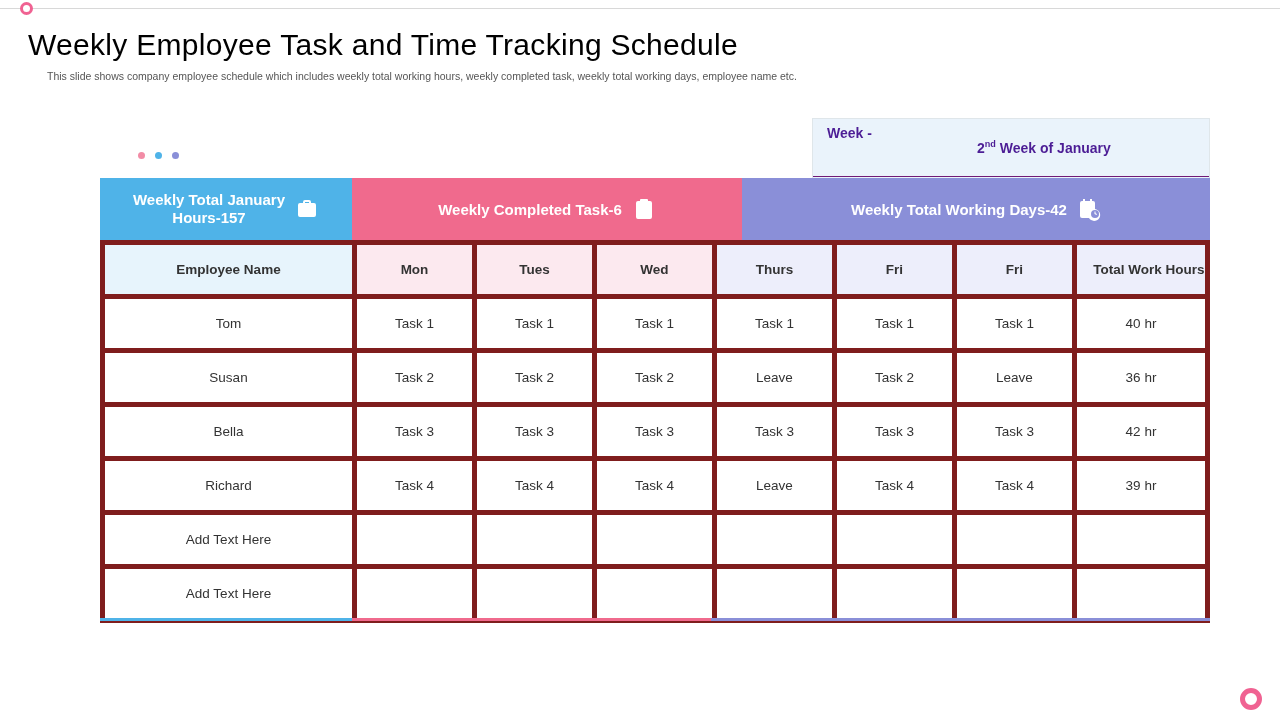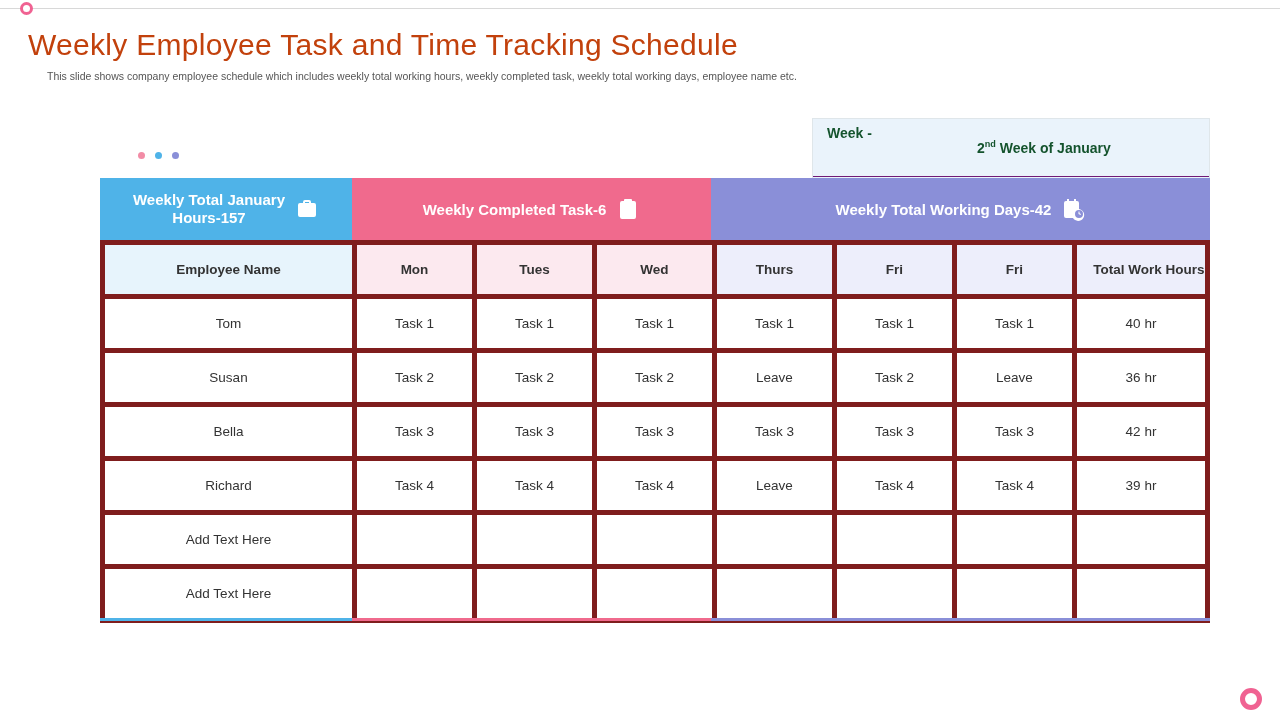--- a/index.html
+++ b/index.html
@@ -3,43 +3,43 @@
 <meta charset="utf-8">
 <style>
   * { box-sizing: border-box; margin: 0; padding: 0; }
   html, body { width: 1280px; height: 720px; font-family: "Segoe UI", Arial, sans-serif; background: #fff; overflow: hidden; }
   body { position: relative; }
 
   .topline { position: absolute; top: 8px; left: 0; right: 0; height: 1px; background: #d8d8d8; }
   .top-dot { position: absolute; top: 2px; left: 20px; width: 13px; height: 13px; border-radius: 50%; background: #fff; border: 3px solid #f06292; }
   .bot-dot { position: absolute; bottom: 10px; right: 18px; width: 22px; height: 22px; border-radius: 50%; background: #fff; border: 5px solid #f06292; }
 
-  .title { position: absolute; top: 28px; left: 28px; font-size: 30px; font-weight: 400; color: #c2410c; letter-spacing: .3px; }
+  .title { position: absolute; top: 28px; left: 28px; font-size: 30px; font-weight: 400; color: #000000; letter-spacing: .3px; }
   .subtitle { position: absolute; top: 70px; left: 28px; right: 30px; font-size: 10.5px; color: #555; margin-left: 19px; }
 
   
   .dots3 { position: absolute; top: 152px; left: 138px; display: flex; gap: 10px; }
   .dots3 span { width: 7px; height: 7px; border-radius: 50%; display: inline-block; }
   .dots3 .d1 { background: #f28ca6; }
   .dots3 .d2 { background: #4fb3e8; }
   .dots3 .d3 { background: #8a8fd8; }
 
   
   .infobox { position: absolute; top: 118px; right: 70px; width: 398px; border: 1px solid #dfe6ea; }
-  .infobox .row { display: flex; font-size: 14px; font-weight: 700; color: #14532d; background: #eaf3fb; }
+  .infobox .row { display: flex; font-size: 14px; font-weight: 700; color: #4c1d95; background: #eaf3fb; }
   .infobox .row + .row { border-top: 1px solid #701a75; gap: 48px; }
   .infobox .k { width: 160px; padding: 6px 10px 6px 14px; }
   .infobox .v { flex: 1; padding: 20px 4px; }
   .infobox sup { font-size: .65em; vertical-align: super; }
 
   
   .strip { position: absolute; top: 178px; left: 100px; right: 70px; height: 62px; display: flex; }
   .strip .panel { display: flex; align-items: center; justify-content: center; color: #fff; font-weight: 700; font-size: 15px; gap: 10px; }
   .p-blue   { background: #4fb3e8; width: 252px; }
-  .p-pink   { background: #f06a8d; width: 359px; }
+  .p-pink   { background: #f06a8d; width: 390px; }
   .p-purple { background: #8a8fd8; flex: 1; }
   .p-blue .txt { text-align: center; line-height: 1.2; }
   .panel svg { width: 24px; height: 24px; fill: #fff; flex-shrink: 0; }
 
   
   .tbl { position: absolute; top: 240px; left: 100px; right: 70px; border-collapse: collapse; table-layout: fixed; width: 1110px; }
   .tbl th, .tbl td { border: 5px solid #7f1d1d; text-align: center; font-size: 13.5px; color: #333; }
   .tbl th { height: 54px; font-weight: 700; }
   .tbl td { height: 54px; font-weight: 400; }
   .tbl .c-emp { width: 252px; }

